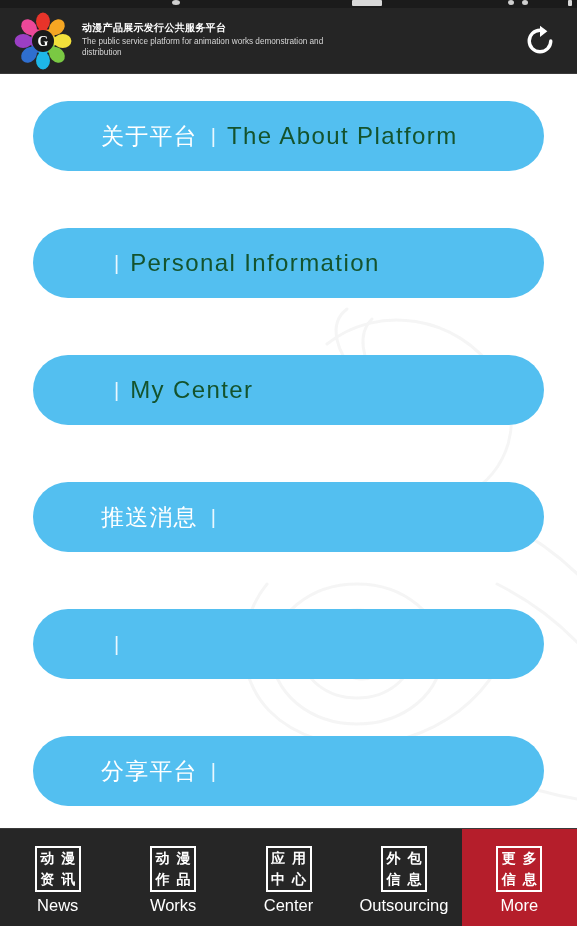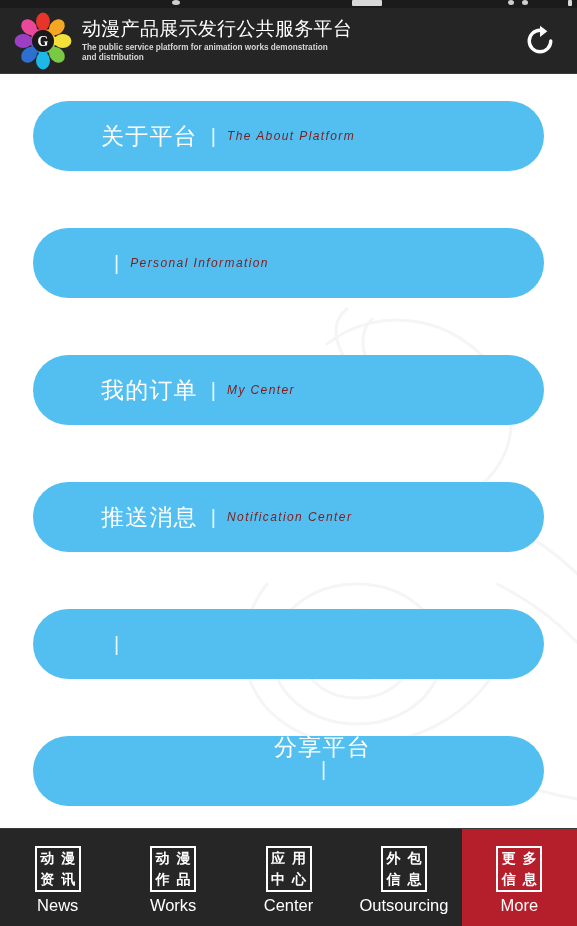--- a/index.html
+++ b/index.html
@@ -38,33 +38,32 @@
   .logo {
     width:58px; height:58px;
     flex:0 0 58px;
     position:relative;
     margin-right:10px;
   }
   .logo svg { display:block; width:58px; height:58px; }
   .titles { flex:1 1 auto; min-width:0; }
   .title-cn {
     color:#ffffff;
-    font-size:19px;
-    font-weight:normal;
+    font-size:10px;
+    font-weight:bold;
     letter-spacing:0.3px;
     line-height:1.25;
     white-space:nowrap;
   }
   .title-en {
     color:#d6d6d6;
     font-size:8.2px;
     line-height:1.32;
     margin-top:2px;
     max-width:250px;
-    font-weight:bold;
   }
   .refresh-btn {
     flex:0 0 46px;
     width:46px; height:46px;
     display:flex; align-items:center; justify-content:center;
     cursor:pointer;
   }
   .refresh-btn svg { display:block; }
 
   
@@ -89,42 +88,41 @@
   .menu-btn {
     display:flex; align-items:center;
     height:70px;
     background:#53bff0;
     border-radius:35px;
     margin-bottom:57px;
     padding-left:68px;
     cursor:pointer;
     user-select:none;
   }
-  .menu-btn:last-child { margin-bottom:8px;flex-direction:column; }
+  .menu-btn:last-child { margin-bottom:8px; }
   .mb-cn {
     color:#ffffff;
     font-size:23px;
     letter-spacing:1.2px;
     line-height:1;
     white-space:nowrap;
   }
   .mb-sep {
     color:#eaf7fe;
     font-size:20px;
     margin:0 11px 0 13px;
     line-height:1;
     font-weight:300;
   }
   .mb-en {
-    color:#7f1d1d;
-    font-size:12px;
+    color:#14532d;
+    font-size:24px;
     letter-spacing:1.4px;
     line-height:1;
     white-space:nowrap;
-    font-style:italic;
   }
 
   
   .tabbar {
     flex:0 0 98px;
     display:flex;
     background:#262626;
     border-top:1px solid #3a3a3a;
   }
   .tab {
@@ -246,29 +244,27 @@
         <span class="mb-sep">|</span>
         <span class="mb-en">The  About  Platform</span>
       </div>
 
       <div class="menu-btn">
         <span class="mb-sep">|</span>
         <span class="mb-en">Personal  Information</span>
       </div>
 
       <div class="menu-btn">
-        <span class="mb-cn">我的订单</span>
         <span class="mb-sep">|</span>
         <span class="mb-en">My  Center</span>
       </div>
 
       <div class="menu-btn">
         <span class="mb-cn">推送消息</span>
         <span class="mb-sep">|</span>
-        <span class="mb-en">Notification  Center</span>
       </div>
 
       <div class="menu-btn">
         <span class="mb-sep">|</span>
       </div>
 
       <div class="menu-btn">
         <span class="mb-cn">分享平台</span>
         <span class="mb-sep">|</span>
       </div>

